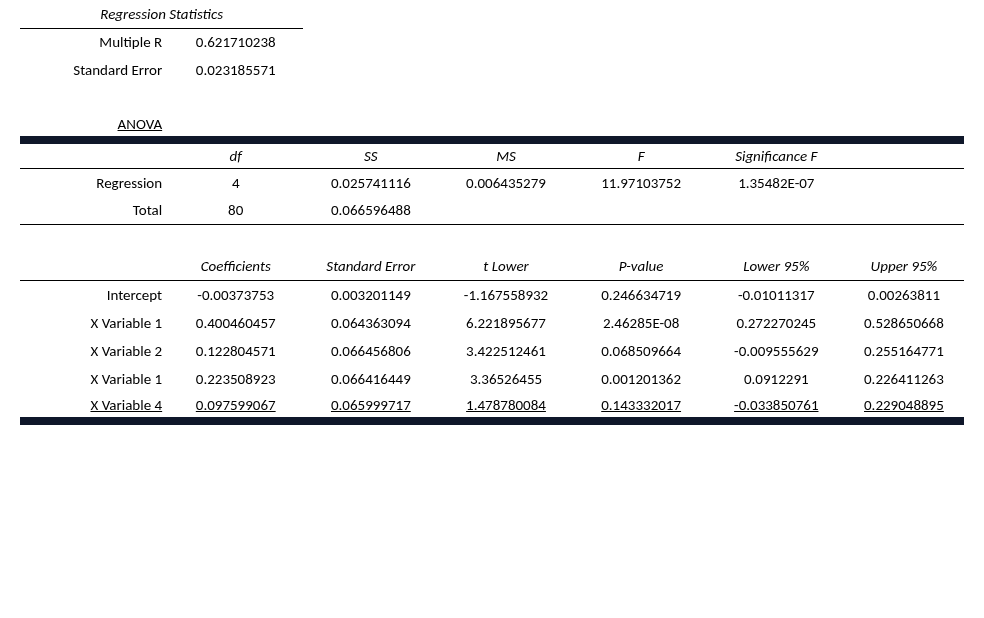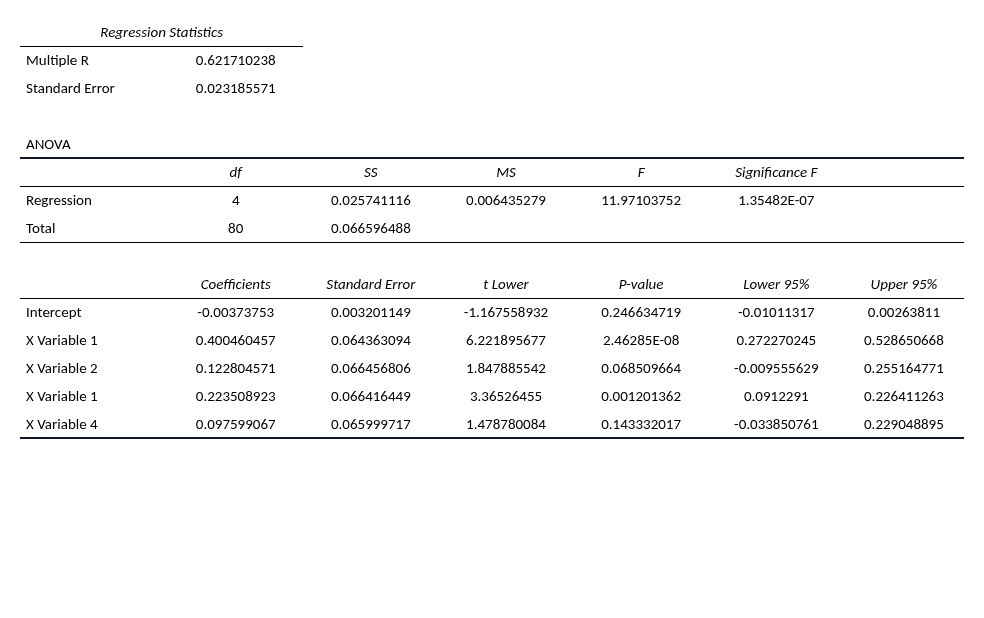--- a/index.html
+++ b/index.html
@@ -8,21 +8,21 @@
     body {
       margin: 0;
       padding: 0;
       font-family: Calibri, Arial, sans-serif;
       font-size: 15px;
       background: #fff;
       color: #000;
       width: 984px;
     }
     .container {
-      padding: 18px 20px;
+      padding: 0 20px;
     }
     table {
       border-collapse: collapse;
       width: 100%;
       table-layout: fixed;
     }
     td {
       padding: 3px 6px;
       height: 28px;
       border: none;
@@ -34,24 +34,24 @@
     .col1 { width: 135px; }
     .col2 { width: 135px; }
     .col3 { width: 135px; }
     .col4 { width: 135px; }
     .col5 { width: 135px; }
     .col6 { width: 120px; }
 
     .italic { font-style: italic; }
     .center { text-align: center; }
     .right { text-align: center; }
-    .left { text-align: left; }
+    .left { text-align: right; }
 
     .bb-thin { border-bottom: 1px solid #000; }
-    .bb-thick { border-bottom: 2px solid #0f172a; }
+    .bb-thick { border-bottom: 8px solid #0f172a; text-decoration: underline; }
   </style>
 </head>
 <body>
 
 <div class="container">
 <table>
   <colgroup>
     <col class="col0">
         <col class="col1">
         <col class="col2">
@@ -170,21 +170,21 @@
     <td class="right">0.064363094</td>
     <td class="right">6.221895677</td>
     <td class="right">2.46285E-08</td>
     <td class="right">0.272270245</td>
     <td class="right">0.528650668</td>
   </tr>
   <tr>
     <td class="left">X Variable 2</td>
     <td class="right">0.122804571</td>
     <td class="right">0.066456806</td>
-    <td class="right">1.847885542</td>
+    <td class="right">3.422512461</td>
     <td class="right">0.068509664</td>
     <td class="right">-0.009555629</td>
     <td class="right">0.255164771</td>
   </tr>
   <tr>
     <td class="left">X Variable 1</td>
     <td class="right">0.223508923</td>
     <td class="right">0.066416449</td>
     <td class="right">3.36526455</td>
     <td class="right">0.001201362</td>

